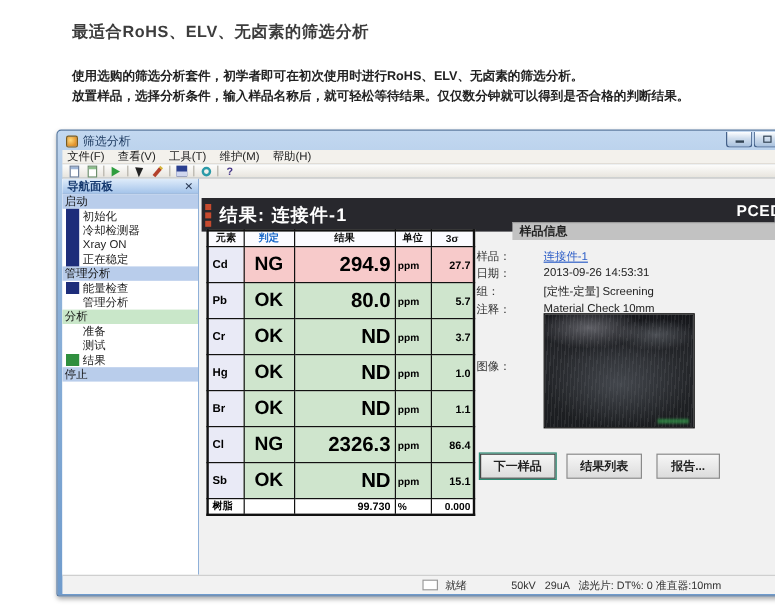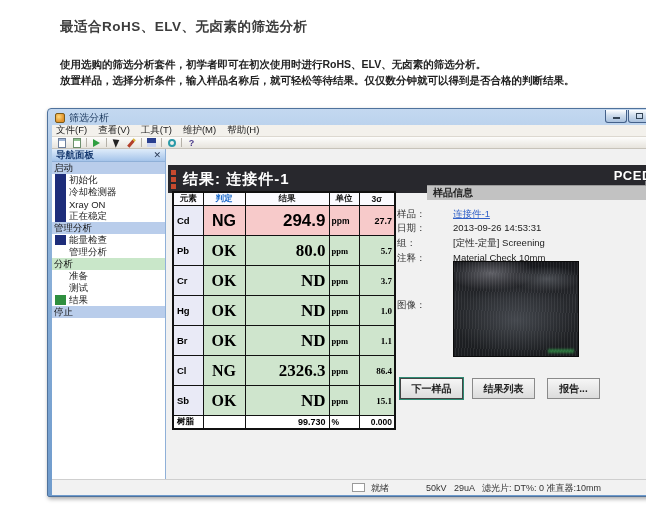--- a/index.html
+++ b/index.html
@@ -71,21 +71,21 @@
   .rtable th,.rtable td { border:1px solid #111; }
   .rtable th { height:12px; font-size:8.5px; background:#fbfbff; font-weight:bold; color:#111; }
   .rtable th.judge { color:#1565c8; }
   .rtable td { height:30px; }
   td.el { width:30px; background:#e9eaf6; font-weight:bold; font-size:9.5px; padding-left:3px; }
   td.jd { width:42px; font-size:16px; font-weight:bold; text-align:center; }
   td.rs { width:84px; font-size:17px; font-weight:bold; text-align:right; padding-right:3px; }
   td.un { width:30px; font-size:8.5px; font-weight:bold; padding-left:2px; }
   td.sg { width:36px; font-size:9px; font-weight:bold; text-align:right; padding-right:2px; }
   tr.ng td.jd, tr.ng td.rs, tr.ng td.un, tr.ng td.sg { background:#f7caca; }
-  tr.ok td.jd, tr.ok td.rs, tr.ok td.un, tr.ok td.sg { background:#cfe5cd;font-family:Liberation Serif, serif; }
+  tr.ok td.jd, tr.ok td.rs, tr.ok td.un, tr.ok td.sg { background:#cfe5cd; }
   tr.ftr td { height:11px; font-size:8.5px; font-weight:bold; background:#fff; }
   tr.ftr td.rs { font-size:9px; }
 
   
   .sinfo-hdr { position:absolute; left:224px; top:36px; width:231px; height:15px; background:#c2c2c2; border-top:1px solid #9a9a9a;
                display:flex; align-items:center; padding-left:6px; font-size:10px; font-weight:bold; color:#222;margin-left:37px; }
   .fld { position:absolute; left:231px; width:224px; height:15px; display:flex; font-size:9.5px; color:#222; }
   .fl { width:56px; color:#333; }
   .fv.link { color:#3060c8; text-decoration:underline; }
   .img-label { position:absolute; left:231px; top:150px; font-size:9.5px; color:#333; }

